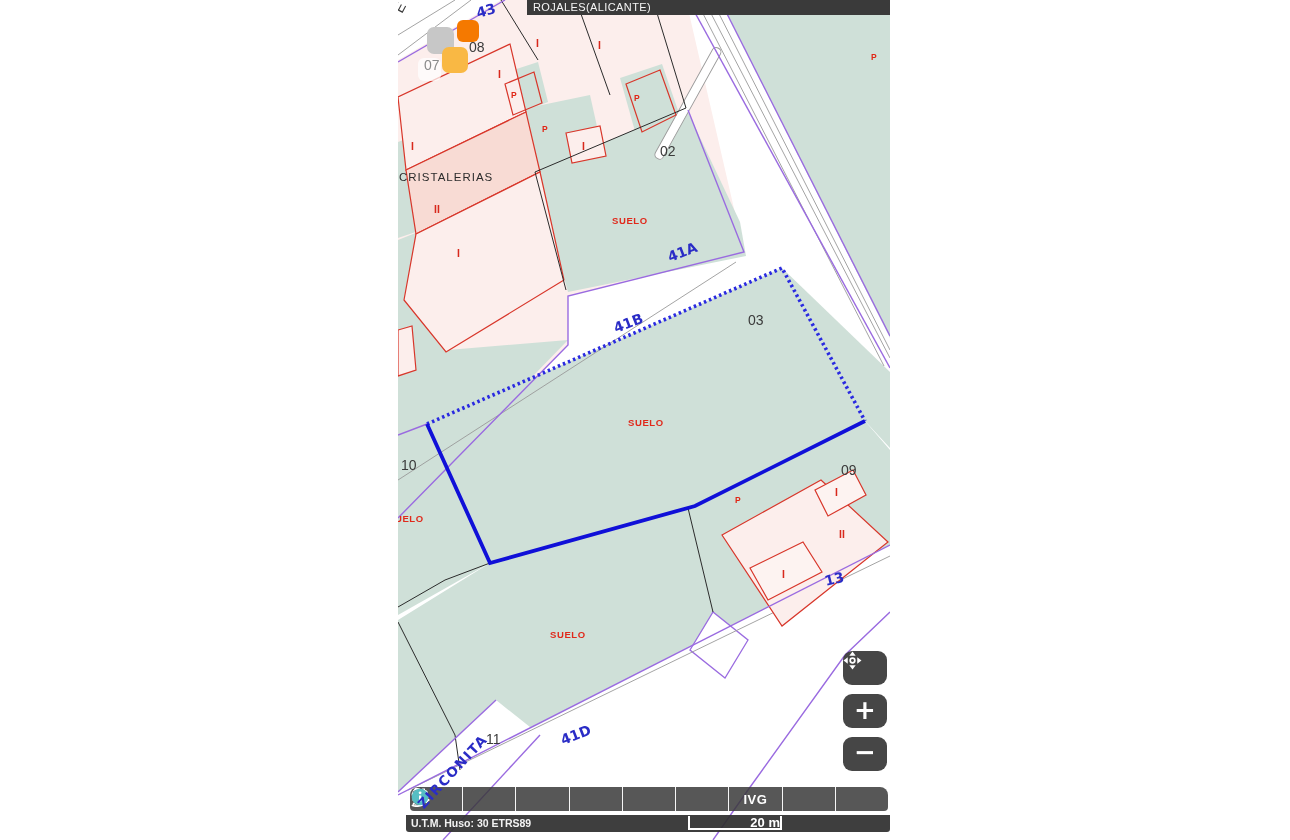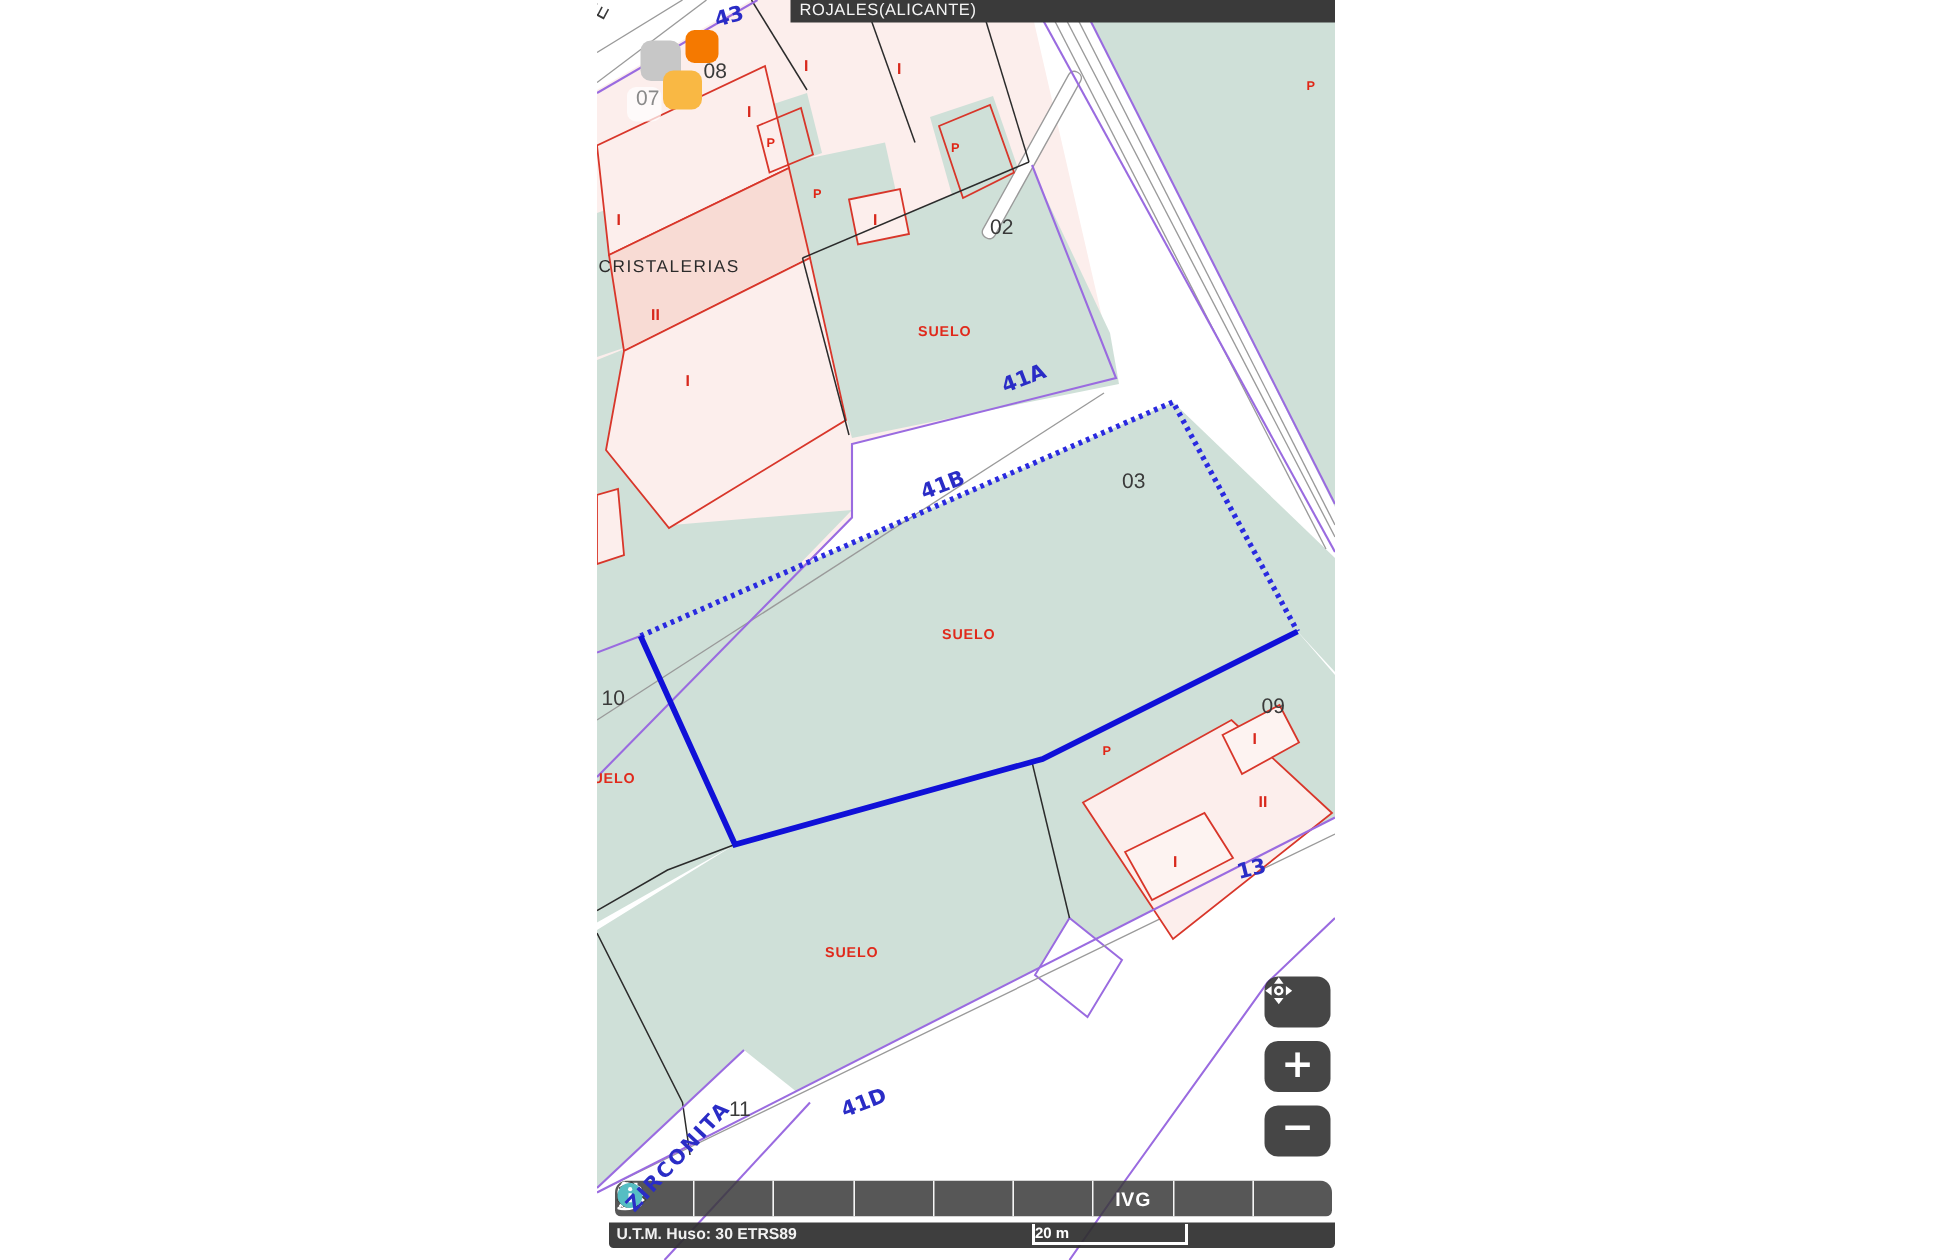--- a/index.html
+++ b/index.html
@@ -26,23 +26,23 @@
       border-radius:8px 8px 4px 4px;overflow:hidden;z-index:7;margin-top:10px;}
   .tb .btn{flex:1;background:rgba(58,58,58,.85);display:flex;align-items:center;justify-content:center;
       border-left:1.5px solid rgba(255,255,255,.95);color:#fff;}
   .tb .btn:first-child{border-left:none;}
   .tb .btn .txt{font-size:13px;font-weight:bold;letter-spacing:.5px;color:#fff;}
 
   
   .sb{position:absolute;left:8px;top:815px;width:484px;height:17px;background:rgba(47,47,47,.93);
       z-index:8;color:#f2f2f2;font-size:10.5px;line-height:17px;border-radius:0 0 3px 3px;font-weight:bold;}
   .sb .utm{position:absolute;left:5px;top:0;}
-  .sb .scale{position:absolute;left:282px;top:1px;width:104px;height:14px;
+  .sb .scale{position:absolute;left:282px;top:1px;width:94px;height:14px;
       border-left:2px solid #fff;border-right:2px solid #fff;border-bottom:2px solid #fff;
-      box-sizing:border-box;text-align:left;font-size:10px;line-height:13px;color:#fff;}
+      box-sizing:border-box;text-align:right;font-size:13px;line-height:13px;color:#fff;}
 
   
   .zir{position:absolute;left:22px;top:798px;z-index:9;color:#2a2cc6;font-size:13.5px;font-weight:bold;
        letter-spacing:1.5px;transform:rotate(-47deg);transform-origin:0 50%;white-space:nowrap;
        font-family:"DejaVu Sans",sans-serif;}
 
   
   text{font-family:"Liberation Sans",sans-serif;}
   .tnum{font-size:14px;fill:#3a3a3a;}
   .tnum.gray{fill:#8a8a8a;}

